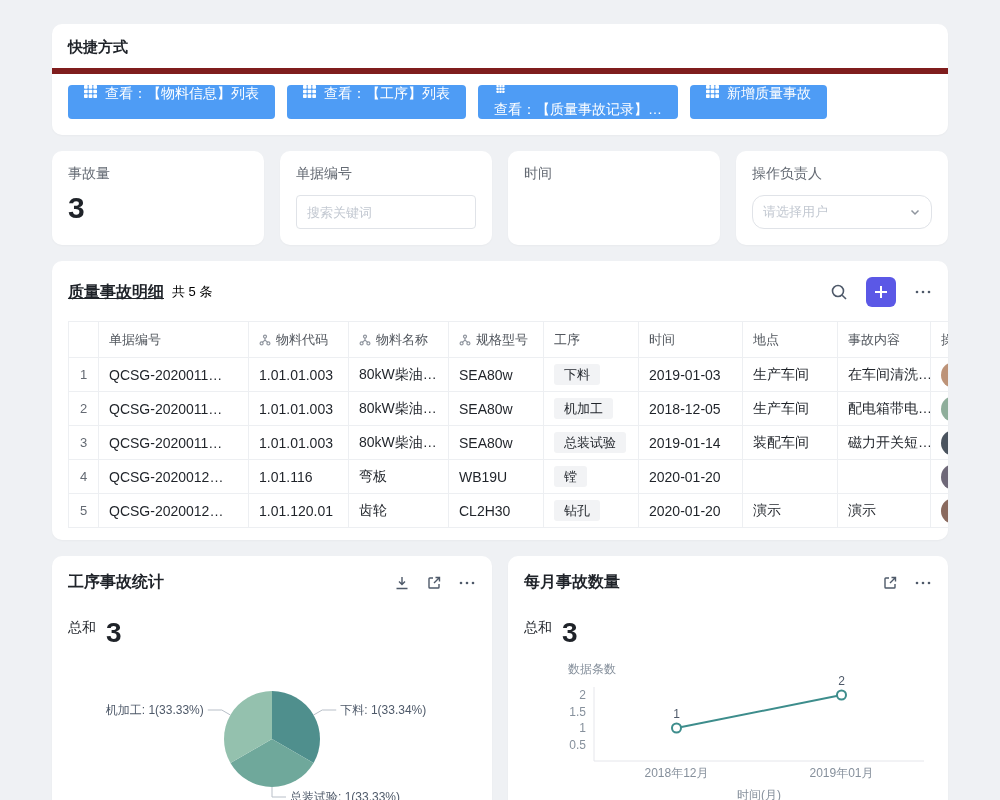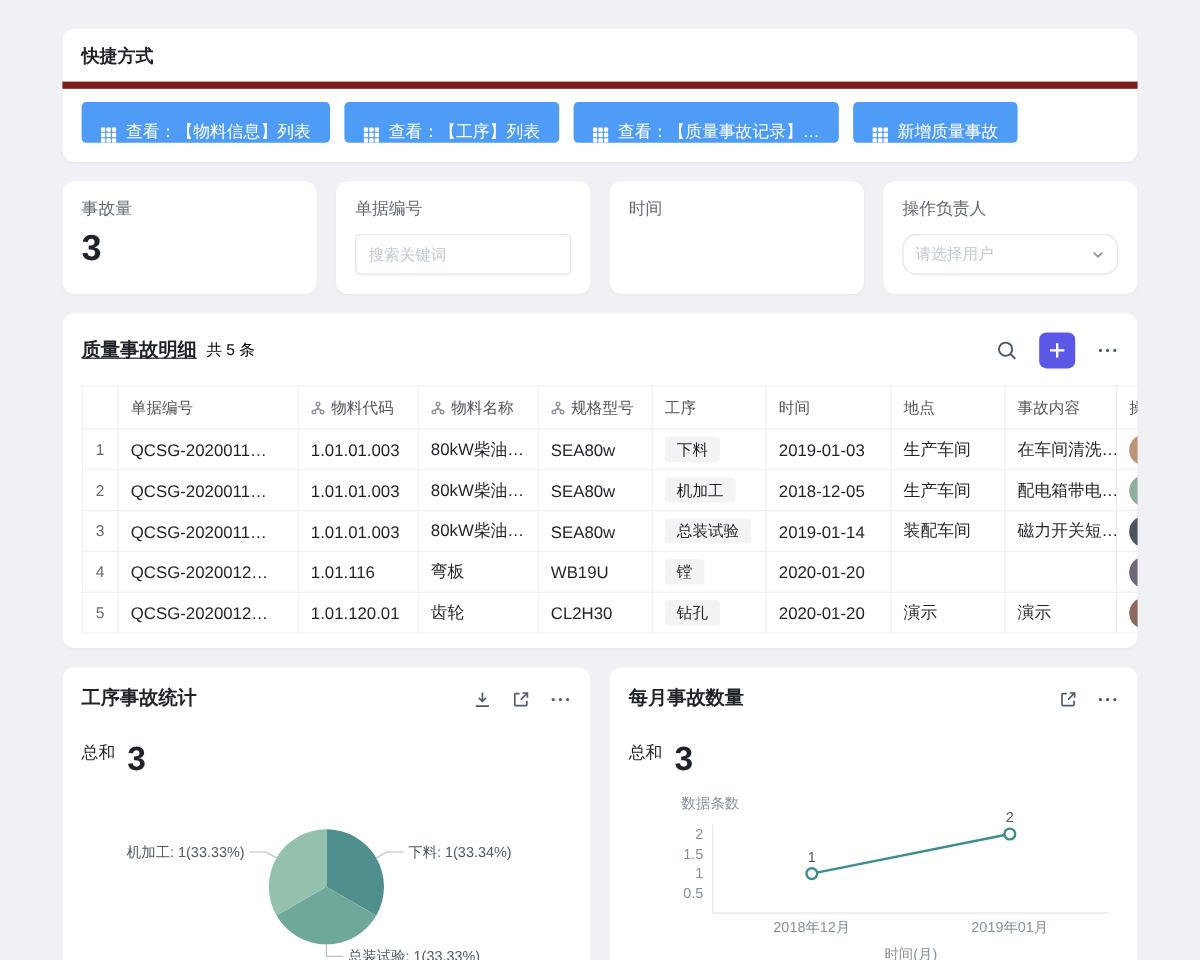--- a/index.html
+++ b/index.html
@@ -8,21 +8,21 @@
     background:#eff1f4;color:#1f2329;
     font-family:"Liberation Sans","DejaVu Sans",sans-serif;
   }
   .page{box-sizing:border-box;width:1000px;height:800px;padding:24px 52px 0;
     display:flex;flex-direction:column;gap:16px;overflow:hidden;}
   .card{background:#fff;border-radius:10px;box-shadow:0 1px 2px rgba(31,35,41,.03);}
 
   
   .shortcuts-title{font-size:15px;font-weight:bold;padding:14px 16px 11px;border-bottom:6px solid #7f1d1d;}
   .btn-row{display:flex;gap:12px;padding:11px 16px 16px;}
-  .sc-btn{display:inline-flex;align-items:flex-end;gap:8px;border:none;cursor:pointer;
+  .sc-btn{display:inline-flex;align-items:flex-start;gap:8px;border:none;cursor:pointer;
     color:#fff;border-radius:4px;height:34px;padding:0 16px;font-size:14px;
     font-family:inherit;white-space:nowrap;}
 
   
   .filter-row{display:flex;gap:16px;}
   .filter-card{flex:1;box-sizing:border-box;padding:14px 16px 16px;}
   .filter-label{font-size:14px;color:#646a73;}
   .stat-value{font-size:30px;font-weight:bold;margin-top:8px;line-height:1.1;}
   .input-wrap{margin-top:12px;position:relative;}
   .f-input{width:100%;box-sizing:border-box;height:34px;border:1px solid #e0e3e8;border-radius:4px;
@@ -94,21 +94,21 @@
             <rect x="10" y="0" width="4" height="4" rx="0.8"></rect>
             <rect x="0" y="5" width="4" height="4" rx="0.8"></rect>
             <rect x="5" y="5" width="4" height="4" rx="0.8"></rect>
             <rect x="10" y="5" width="4" height="4" rx="0.8"></rect>
             <rect x="0" y="10" width="4" height="4" rx="0.8"></rect>
             <rect x="5" y="10" width="4" height="4" rx="0.8"></rect>
             <rect x="10" y="10" width="4" height="4" rx="0.8"></rect>
           </svg>
           <span>查看：【工序】列表</span>
         </button>
-        <button class="sc-btn" style="background: rgb(78, 156, 245);">
+        <button class="sc-btn" style="background: rgb(78, 156, 245); flex-direction: column;">
           <svg viewBox="0 0 14 14" width="13" height="13" fill="currentColor">
             <rect x="0" y="0" width="4" height="4" rx="0.8"></rect>
             <rect x="5" y="0" width="4" height="4" rx="0.8"></rect>
             <rect x="10" y="0" width="4" height="4" rx="0.8"></rect>
             <rect x="0" y="5" width="4" height="4" rx="0.8"></rect>
             <rect x="5" y="5" width="4" height="4" rx="0.8"></rect>
             <rect x="10" y="5" width="4" height="4" rx="0.8"></rect>
             <rect x="0" y="10" width="4" height="4" rx="0.8"></rect>
             <rect x="5" y="10" width="4" height="4" rx="0.8"></rect>
             <rect x="10" y="10" width="4" height="4" rx="0.8"></rect>

